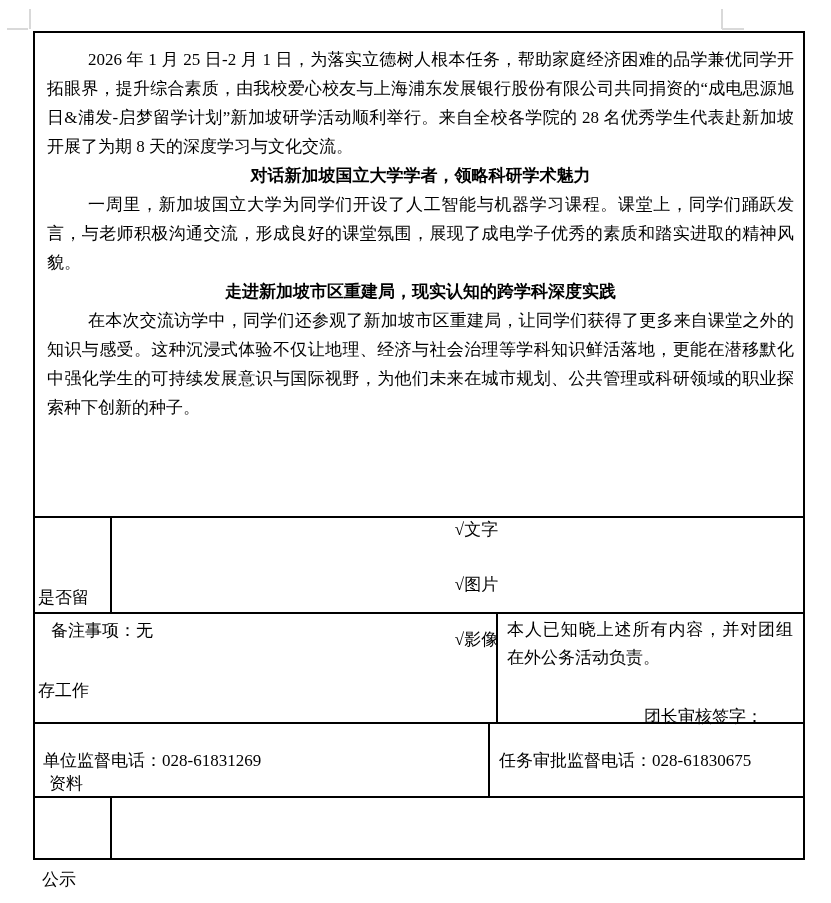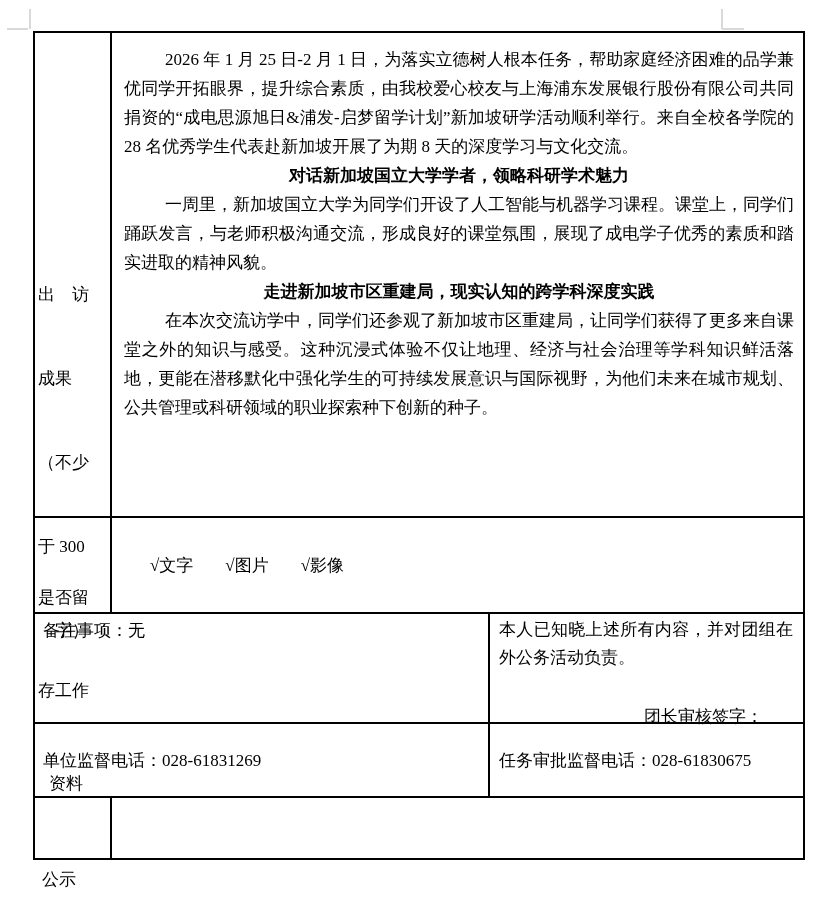--- a/index.html
+++ b/index.html
@@ -42,23 +42,23 @@
   .cjk { font-size: 17px; }
 
   .r1label { padding: 192px 2px 0 3px; line-height: 28px; white-space: pre; }
   .r1content { padding: 12px 9px 0 12px; line-height: 29px; text-align: justify; }
   .r1content p { margin: 0; }
   .r1content .body { text-indent: 41px; }
   .r1content .heading { text-align: center; font-weight: bold; text-indent: 0; }
 
   .r2label { padding: 2px 2px 0 3px; line-height: 31px; white-space: pre; }
   .r2label .lline:nth-child(3) { padding-left: 11px; }
-  .r2content { display: flex; align-items: center; padding-left: 38px; gap: 32px; }
+  .r2content { display: flex; align-items: center; padding-left: 38px; gap: 32px; flex-direction: column; }
 
-  .r3left  { padding: 5px 8px 0 8px; }
+  .r3left  { padding: 5px 8px 0 8px; margin-left: 8px; }
   .r3right { padding: 2px 10px 0 9px; line-height: 28px; }
   .r3right .ack { margin: 0; text-align: justify; }
   .r3right .sig { text-align: right; padding-right: 30px; margin-top: 31px; }
 
   .r4left, .r4right { display: flex; align-items: center; }
   .r4left  { padding-left: 8px; }
   .r4right { padding-left: 9px; }
 
   .r5label { padding: 7px 2px 0 7px; line-height: 30px; white-space: pre; }
 </style>
@@ -68,27 +68,20 @@
 <div class="page" style="--background: #ffffff; --text: #000000; --border: #000000; --crop_mark: #d9d9d9;">
 
   <div class="crop-mark tl-v"></div>
   <div class="crop-mark tl-h"></div>
   <div class="crop-mark tr-v"></div>
   <div class="crop-mark tr-h"></div>
 
   <div class="doc-table">
 
     <div class="row row1">
-      <div class="cell label-cell r1label cjk">
-        <div class="lline">出　访</div>
-        <div class="lline">成果</div>
-        <div class="lline">（不少</div>
-        <div class="lline">于 300</div>
-        <div class="lline">　字）</div>
-      </div>
       <div class="cell content-cell r1content cjk">
         <p class="body">2026 年 1 月 25 日-2 月 1 日，为落实立德树人根本任务，帮助家庭经济困难的品学兼优同学开拓眼界，提升综合素质，由我校爱心校友与上海浦东发展银行股份有限公司共同捐资的“成电思源旭日&amp;浦发-启梦留学计划”新加坡研学活动顺利举行。来自全校各学院的 28 名优秀学生代表赴新加坡开展了为期 8 天的深度学习与文化交流。</p>
         <p class="heading">对话新加坡国立大学学者，领略科研学术魅力</p>
         <p class="body">一周里，新加坡国立大学为同学们开设了人工智能与机器学习课程。课堂上，同学们踊跃发言，与老师积极沟通交流，形成良好的课堂氛围，展现了成电学子优秀的素质和踏实进取的精神风貌。</p>
         <p class="heading">走进新加坡市区重建局，现实认知的跨学科深度实践</p>
         <p class="body">在本次交流访学中，同学们还参观了新加坡市区重建局，让同学们获得了更多来自课堂之外的知识与感受。这种沉浸式体验不仅让地理、经济与社会治理等学科知识鲜活落地，更能在潜移默化中强化学生的可持续发展意识与国际视野，为他们未来在城市规划、公共管理或科研领域的职业探索种下创新的种子。</p>
       </div>
     </div>
 
     <div class="row row2">

